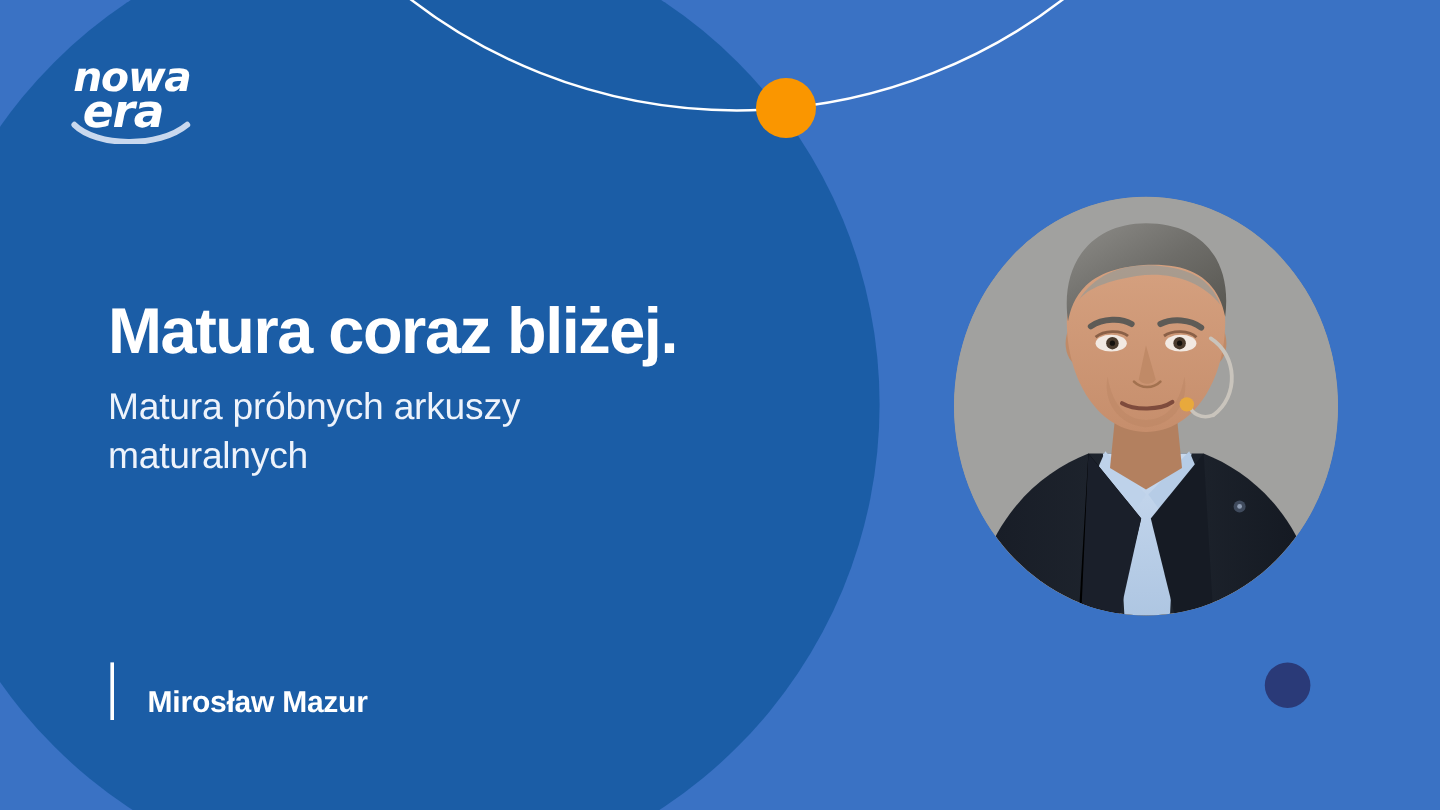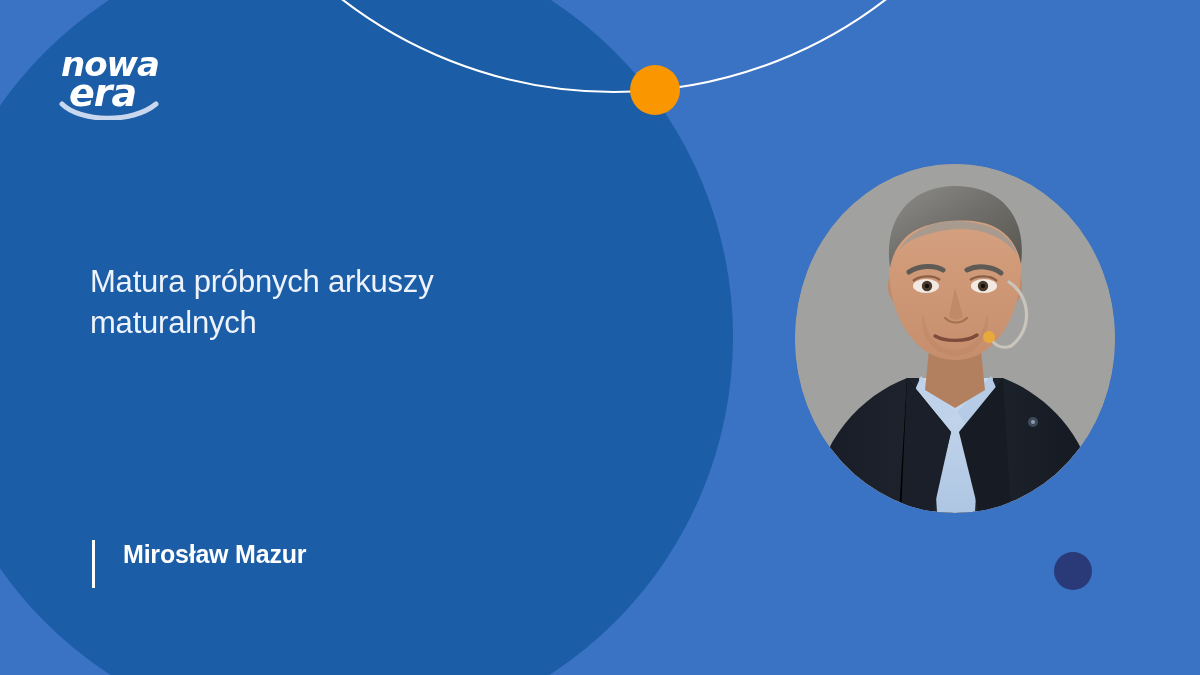--- a/index.html
+++ b/index.html
@@ -60,22 +60,22 @@
     font-size:31px;
     line-height:1.32;
     color:#eef3fb;
     margin-top:14px;
     letter-spacing:-0.2px;
     max-width:430px;
   }
 
   
   #speaker-block {
-    position:absolute; left:92px; top:540px;
-    display:flex; align-items:flex-start;
+    position:absolute; left:92px; top:552px;
+    display:flex; align-items:flex-end;
   }
   #speaker-rule {
     width:3px; height:48px;
     background:#ffffff;
     margin-right:28px;
   }
   #speaker-name {
     font-family:"Liberation Sans", sans-serif;
     font-weight:bold;
     font-size:25px;
@@ -125,20 +125,21 @@
         <g fill="#ffffff" font-family="DejaVu Sans, sans-serif" font-style="italic" font-weight="bold">
           <text x="3" y="34" font-size="34" letter-spacing="-1">nowa</text>
           <text x="11" y="64" font-size="38" letter-spacing="-1">era</text>
         </g>
         <path d="M4,62 C22,80 74,82 98,62" fill="none" stroke="#c9d8ee" stroke-width="5" stroke-linecap="round"></path>
       </svg>
     </div>
   </div>
 
   <div id="headline-block">
+    <h1 id="slide-title">Matura coraz bliżej.</h1>
     <p id="slide-subtitle">Matura próbnych arkuszy maturalnych</p>
   </div>
 
   <div id="speaker-block">
     <div id="speaker-rule"></div>
     <div id="speaker-name">Mirosław Mazur</div>
   </div>
 
   <div id="portrait">
     <svg viewBox="0 0 320 349" width="320" height="349">

